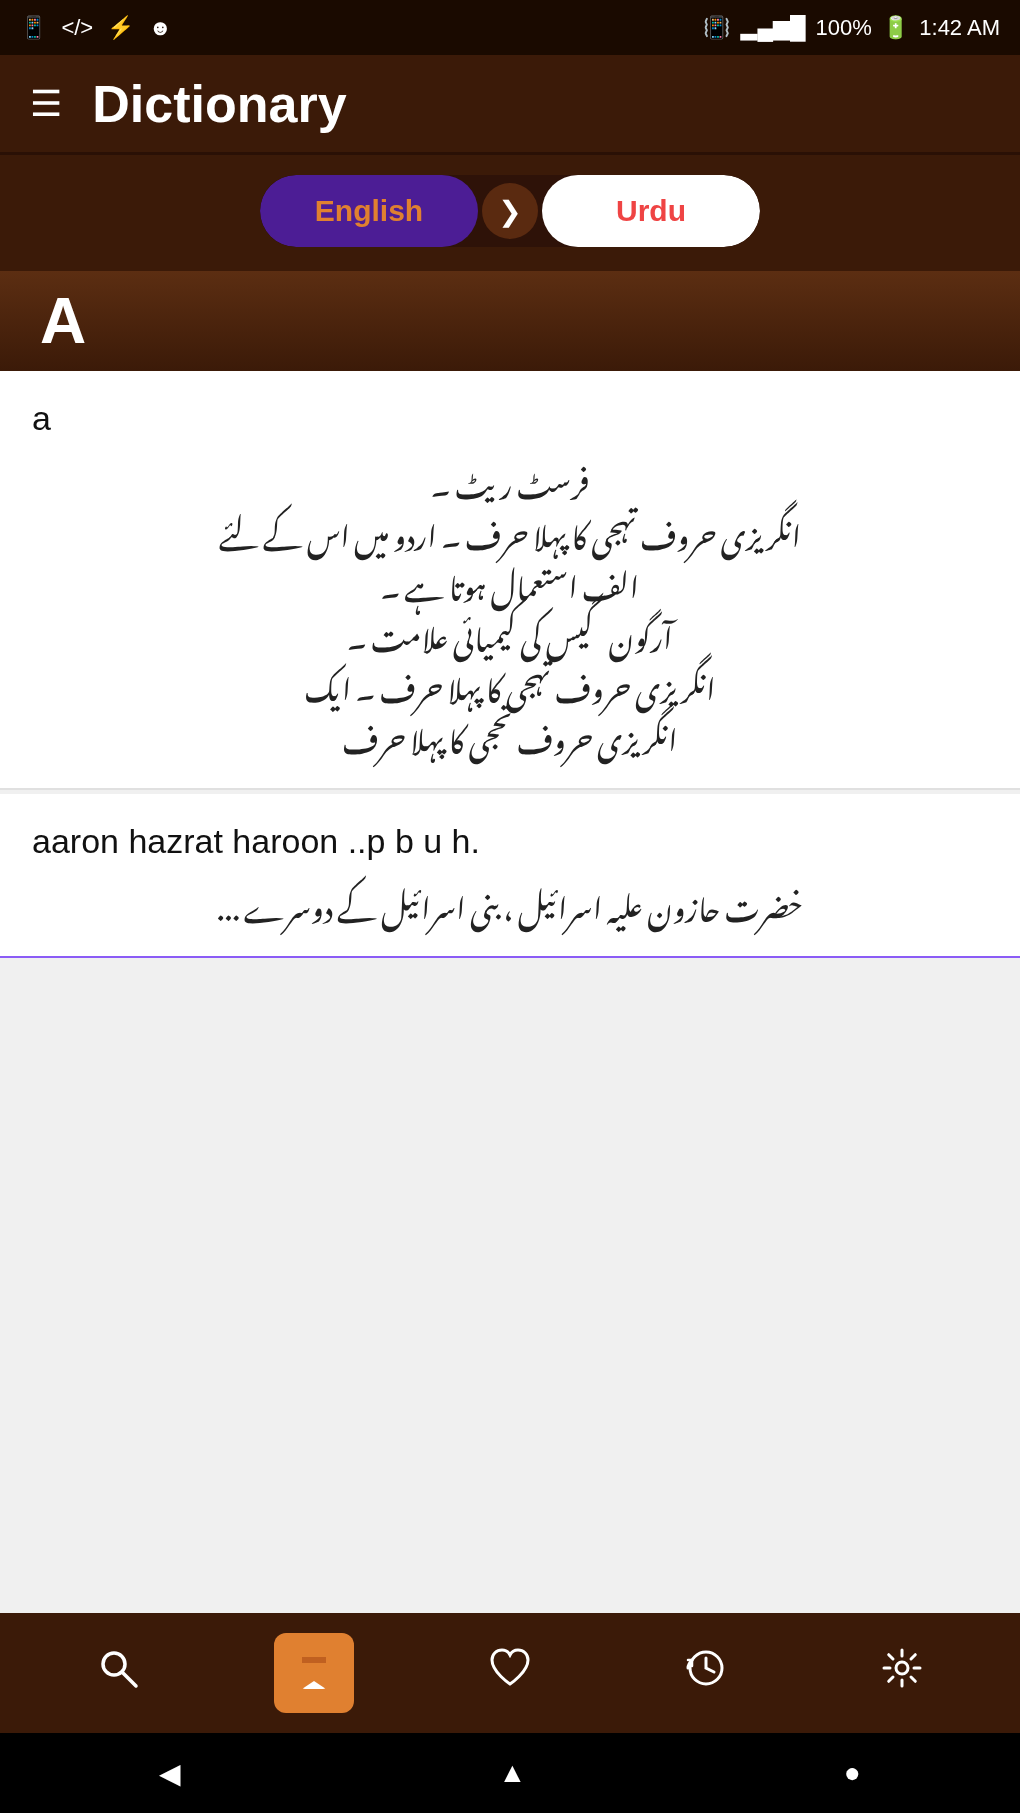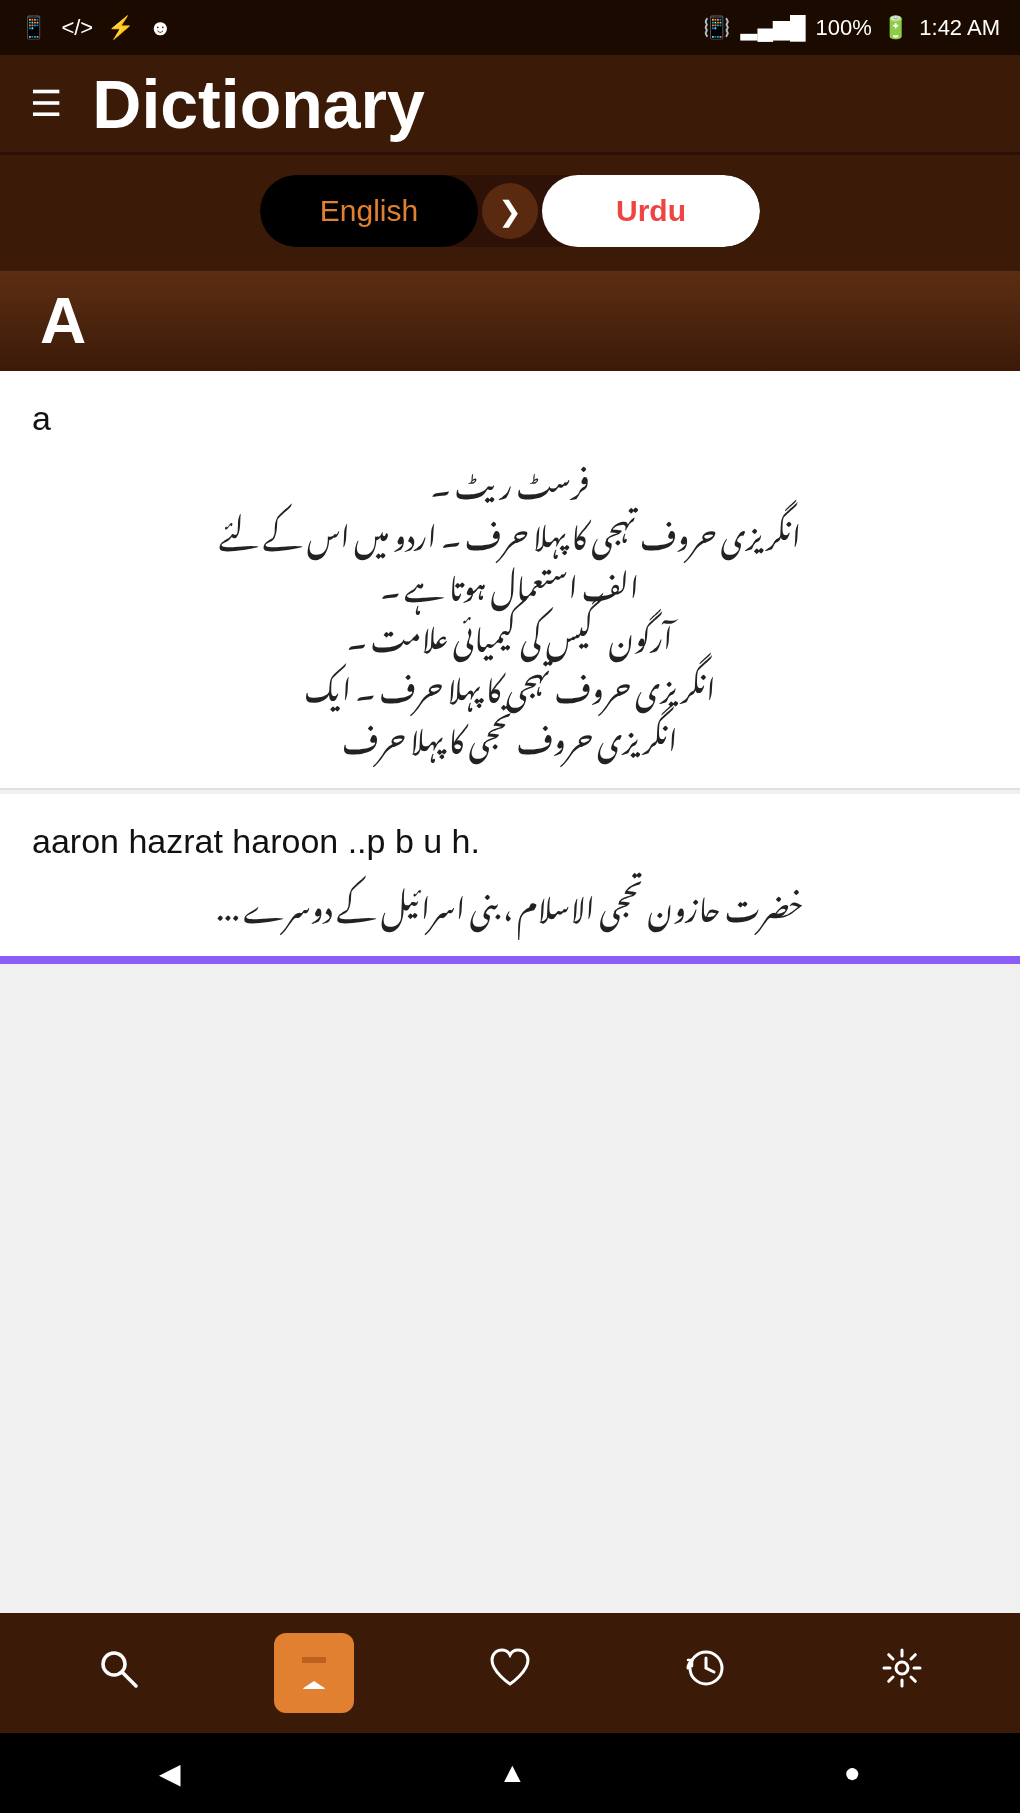--- a/index.html
+++ b/index.html
@@ -49,21 +49,21 @@
       padding: 0 30px;
       gap: 30px;
       border-bottom: 3px solid #2a1005;
     }
     .hamburger-icon {
       font-size: 36px;
       color: white;
       line-height: 1;
     }
     .toolbar-title {
-      font-size: 68px;
+      font-size: 52px;
       font-weight: bold;
       color: white;
     }
 
     
     .lang-selector-wrap {
       background: #3b1a08;
       padding: 20px 0 24px 0;
       display: flex;
       justify-content: center;
@@ -73,25 +73,25 @@
       background: #2e1208;
       border-radius: 60px;
       display: flex;
       align-items: center;
       width: 500px;
       height: 72px;
       position: relative;
       overflow: hidden;
     }
     .lang-active {
-      background: #000000;
+      background: #4c1d95;
       border-radius: 60px;
       color: #e08030;
       font-size: 30px;
-      font-weight: normal;
+      font-weight: bold;
       flex: 1;
       text-align: center;
       height: 100%;
       display: flex;
       align-items: center;
       justify-content: center;
     }
     .lang-arrow {
       background: #5a2a10;
       border-radius: 50%;
@@ -159,21 +159,21 @@
       text-align: center;
       direction: rtl;
       line-height: 1.7;
       font-family: 'Segoe UI', 'Noto Nastaliq Urdu', Arial, sans-serif;
     }
 
     
     .entry-card-partial {
       background: white;
       padding: 28px 32px;
-      border-bottom: 8px solid #8b5cf6;
+      border-bottom: 2px solid #8b5cf6;
       overflow: hidden;
       max-height: 180px;
     }
 
     
     .bottom-nav {
       background: #3b1a08;
       height: 120px;
       display: flex;
       align-items: center;
@@ -263,21 +263,21 @@
       آرگون گیس کی کیمیائی علامت ۔<br>
       انگریزی حروف تہجی کا پہلا حرف ۔ ایک<br>
       انگریزی حروف تحجی کا پہلا حرف
     </div>
   </div>
 
 
   <div class="entry-card-partial">
     <div class="entry-word">aaron hazrat haroon ..p b u h.</div>
     <div class="entry-definition">
-      خضرت حازون تحجی الاسلام ، بنی اسرائیل کے دوسرے ...
+      خضرت حازون علیہ اسرائیل ، بنی اسرائیل کے دوسرے ...
     </div>
   </div>
 
 </div>
 
 <div class="bottom-nav">
 
   <div class="nav-item">
     <span class="nav-icon">
       <svg width="44" height="44" viewBox="0 0 44 44" fill="none">

